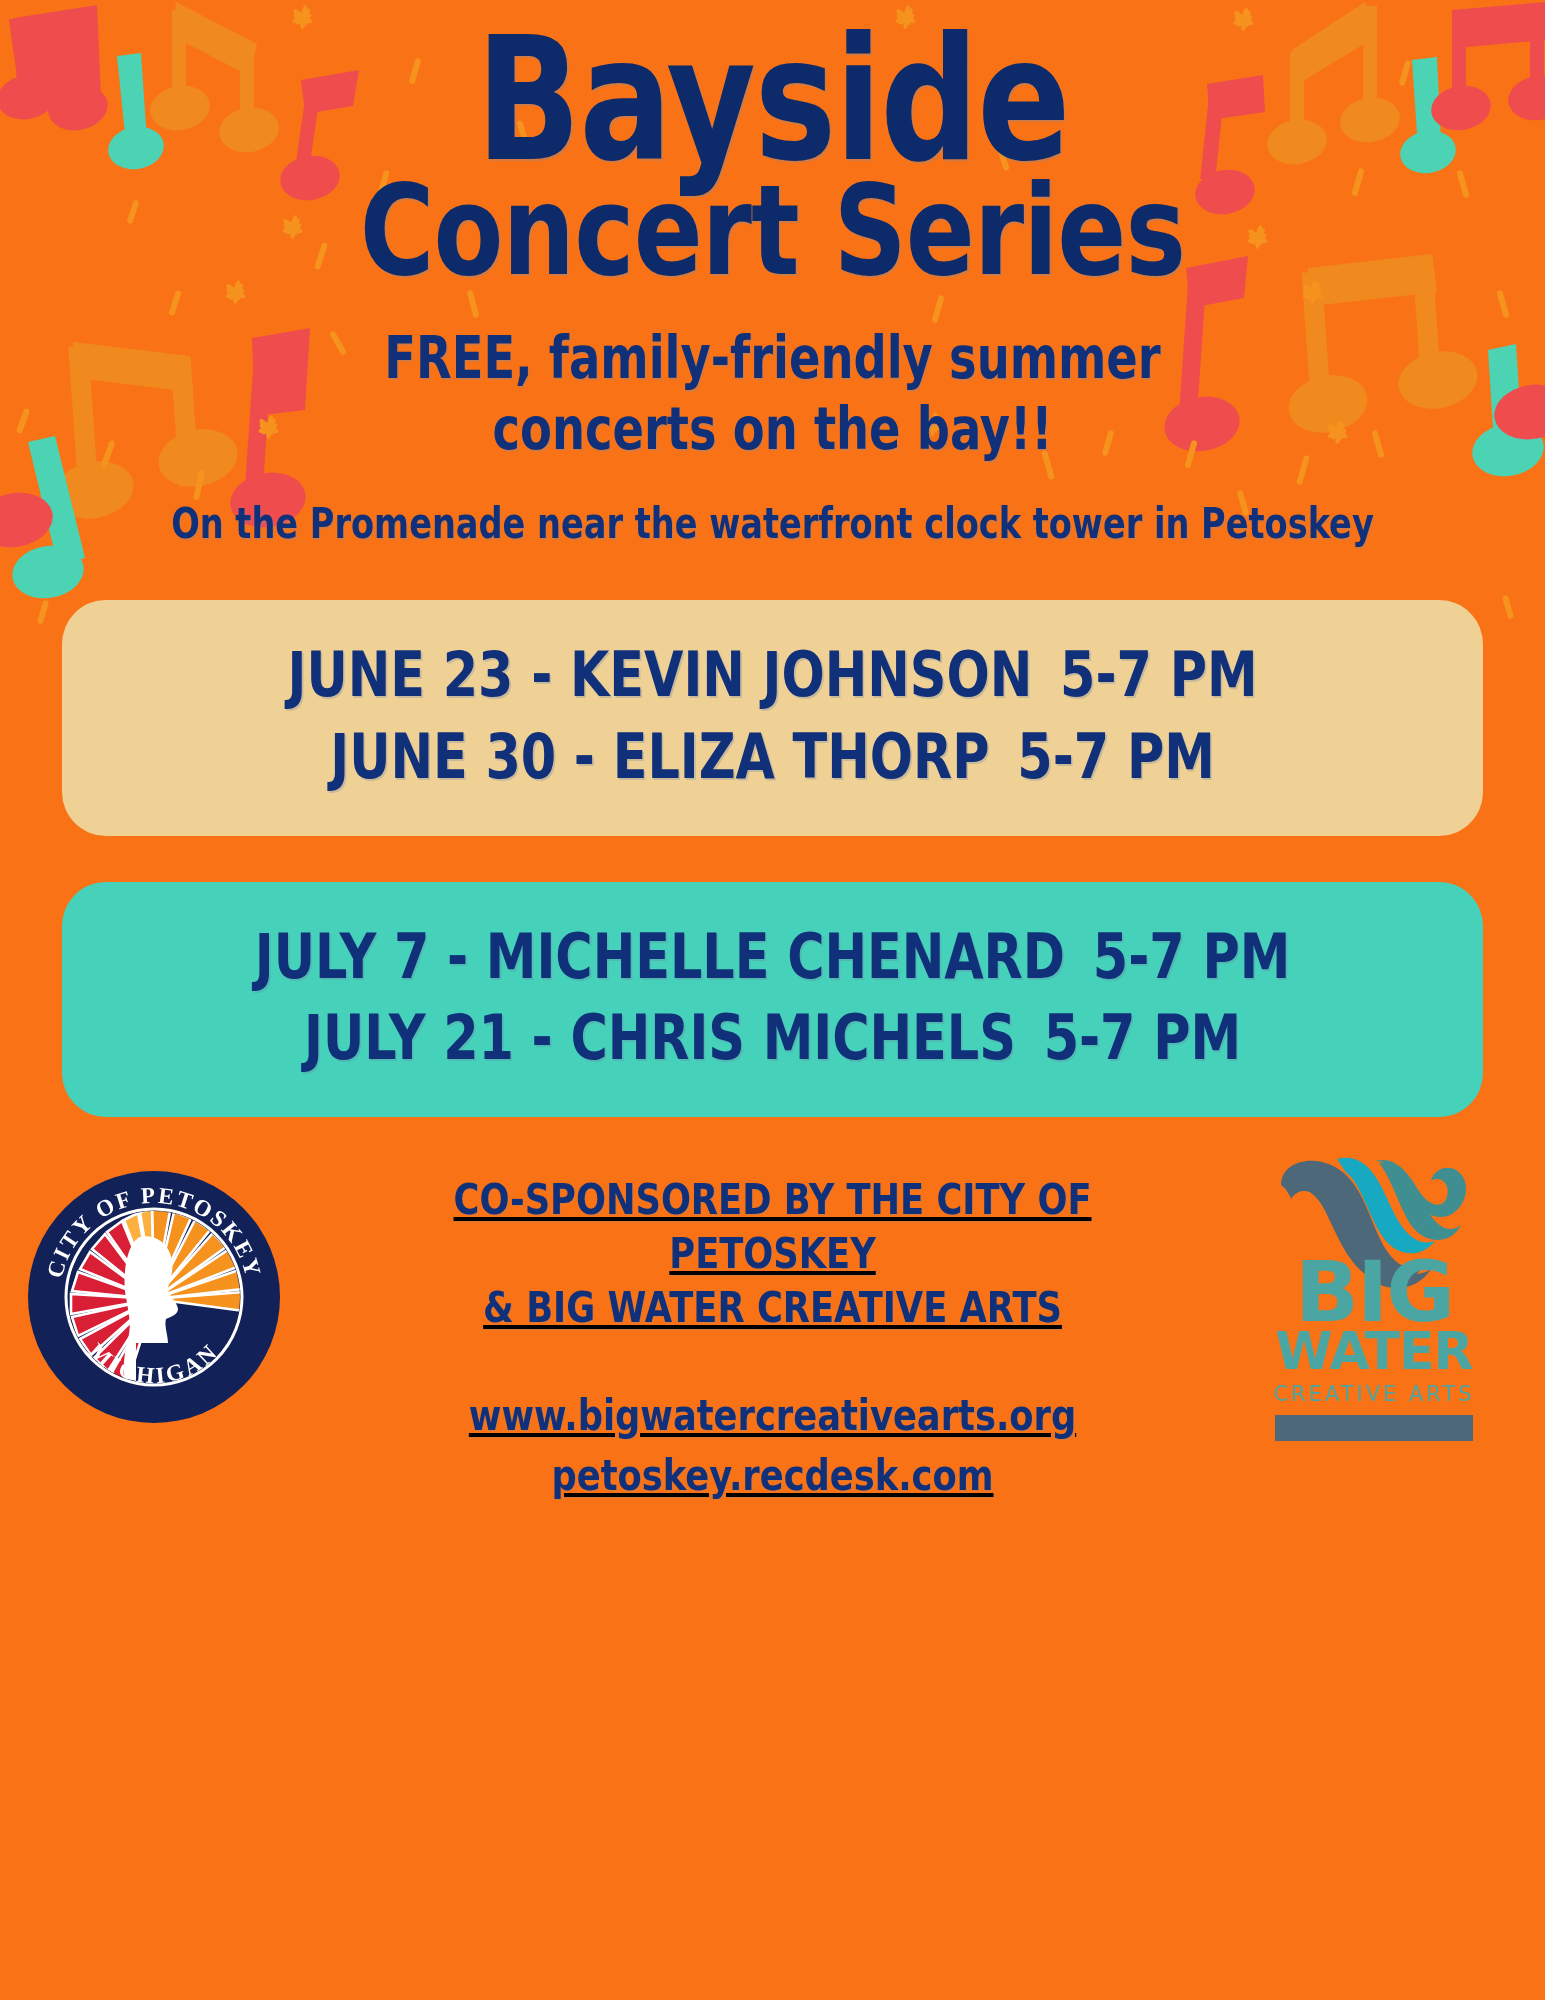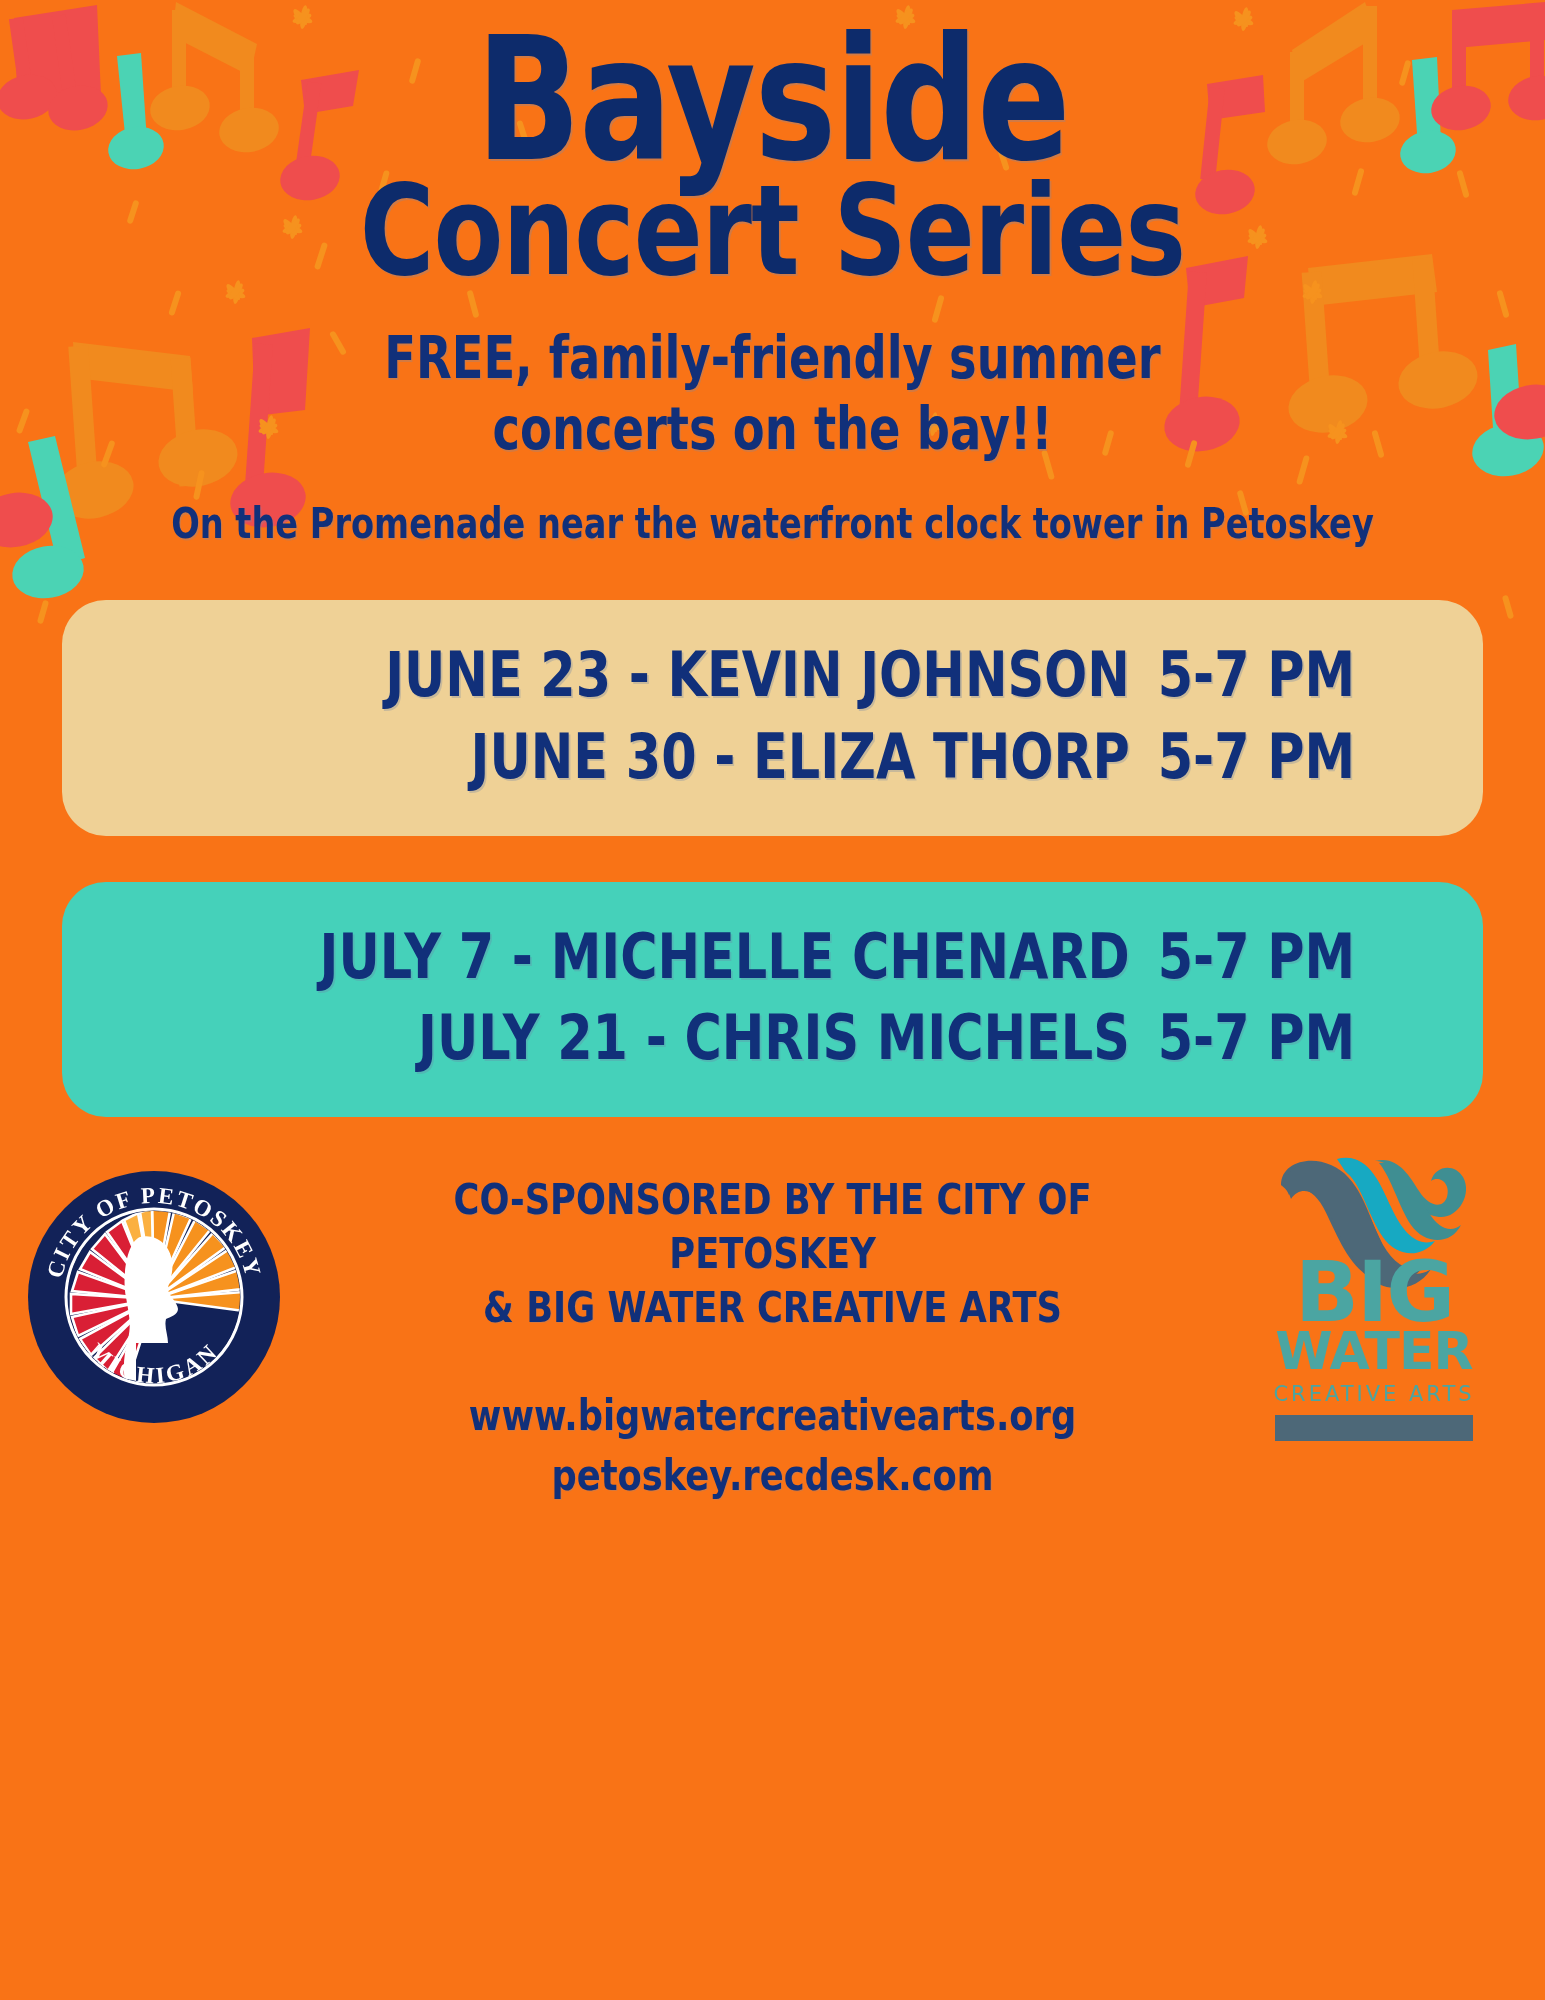--- a/index.html
+++ b/index.html
@@ -80,21 +80,21 @@
   
   .schedule {
     position: relative;
     z-index: 3;
     margin-top: 52px;
   }
   .band {
     margin: 0 62px 46px 62px;
     border-radius: 44px;
     padding: 34px 0 38px 0;
-    text-align: right;
+    text-align: center;
   }
   .band-row {
     font-family: "DejaVu Sans", sans-serif;
     font-weight: bold;
     font-size: 62px;
     line-height: 1.32;
     color: #11307a;
     white-space: nowrap;
     transform: scaleX(0.82);
     transform-origin: center center;
@@ -108,20 +108,21 @@
     z-index: 3;
     margin-top: 44px;
     height: 380px;
   }
   .footer-center {
     position: absolute;
     left: 300px;
     right: 300px;
     top: 10px;
     text-align: center;
+    text-decoration: underline;
   }
   .sponsor-line {
     font-family: "DejaVu Sans", sans-serif;
     font-weight: bold;
     font-size: 42px;
     line-height: 1.28;
     color: #11307a;
     transform: scaleX(0.84);
     transform-origin: center top;
     text-shadow: 1.2px 1.2px 0 rgba(120,140,175,0.25);

